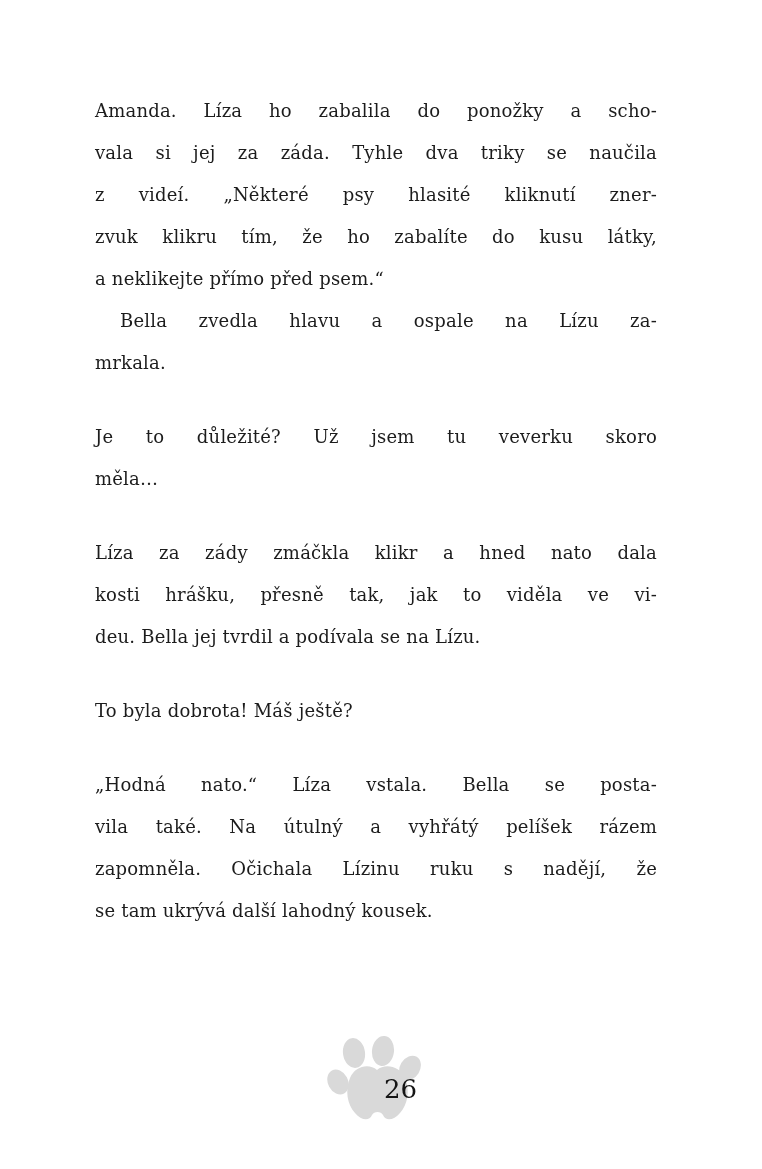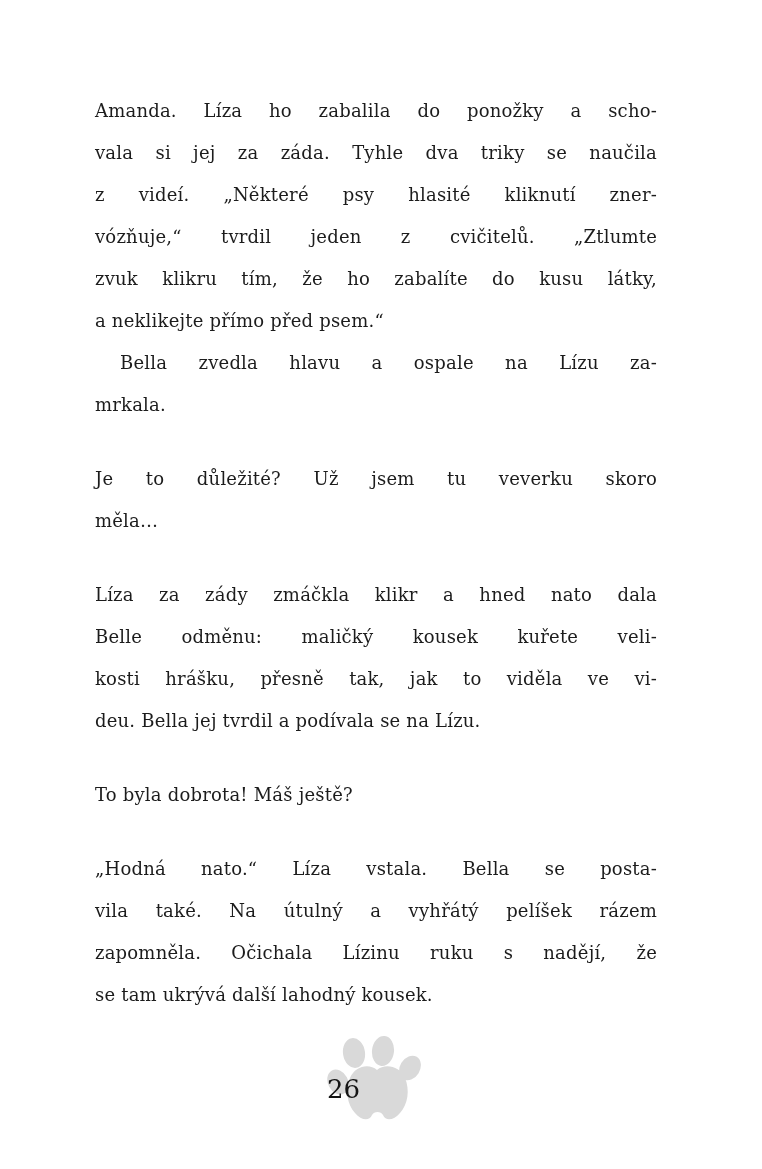--- a/index.html
+++ b/index.html
@@ -52,54 +52,52 @@
   }
   .paw svg {
     position: absolute;
     inset: 0;
   }
   .pagenum {
     position: absolute;
     left: 0;
     right: 4px;
     top: 38px;
-    text-align: left;
+    text-align: right;
     font-size: 26px;
     line-height: 30px;
     color: #151515;
   }
 </style>
 </head>
 <body>
 
 <div class="page" style="--bg: #ffffff; --ink: #1c1c1c;">
   <main class="text-block">
 
     <section class="para">
       <div class="line just">Amanda. Líza ho zabalila do ponožky a scho-</div>
       <div class="line just">vala si jej za záda. Tyhle dva triky se naučila</div>
       <div class="line just">z videí. „Některé psy hlasité kliknutí zner-</div>
-      <div class="line just">vózňuje,“ tvrdil jeden z cvičitelů. „Ztlumte</div>
       <div class="line just">zvuk klikru tím, že ho zabalíte do kusu látky,</div>
       <div class="line">a neklikejte přímo před psem.“</div>
     </section>
 
     <section class="para">
       <div class="line just indent">Bella zvedla hlavu a ospale na Lízu za-</div>
       <div class="line">mrkala.</div>
     </section>
 
     <section class="para italic spaced">
       <div class="line just">Je to důležité? Už jsem tu veverku skoro</div>
       <div class="line">měla…</div>
     </section>
 
     <section class="para spaced">
       <div class="line just">Líza za zády zmáčkla klikr a hned nato dala</div>
-      <div class="line just">Belle odměnu: maličký kousek kuřete veli-</div>
       <div class="line just">kosti hrášku, přesně tak, jak to viděla ve vi-</div>
       <div class="line">deu. Bella jej tvrdil a podívala se na Lízu.</div>
     </section>
 
     <section class="para italic spaced">
       <div class="line">To byla dobrota! Máš ještě?</div>
     </section>
 
     <section class="para spaced">
       <div class="line just">„Hodná nato.“ Líza vstala. Bella se posta-</div>

